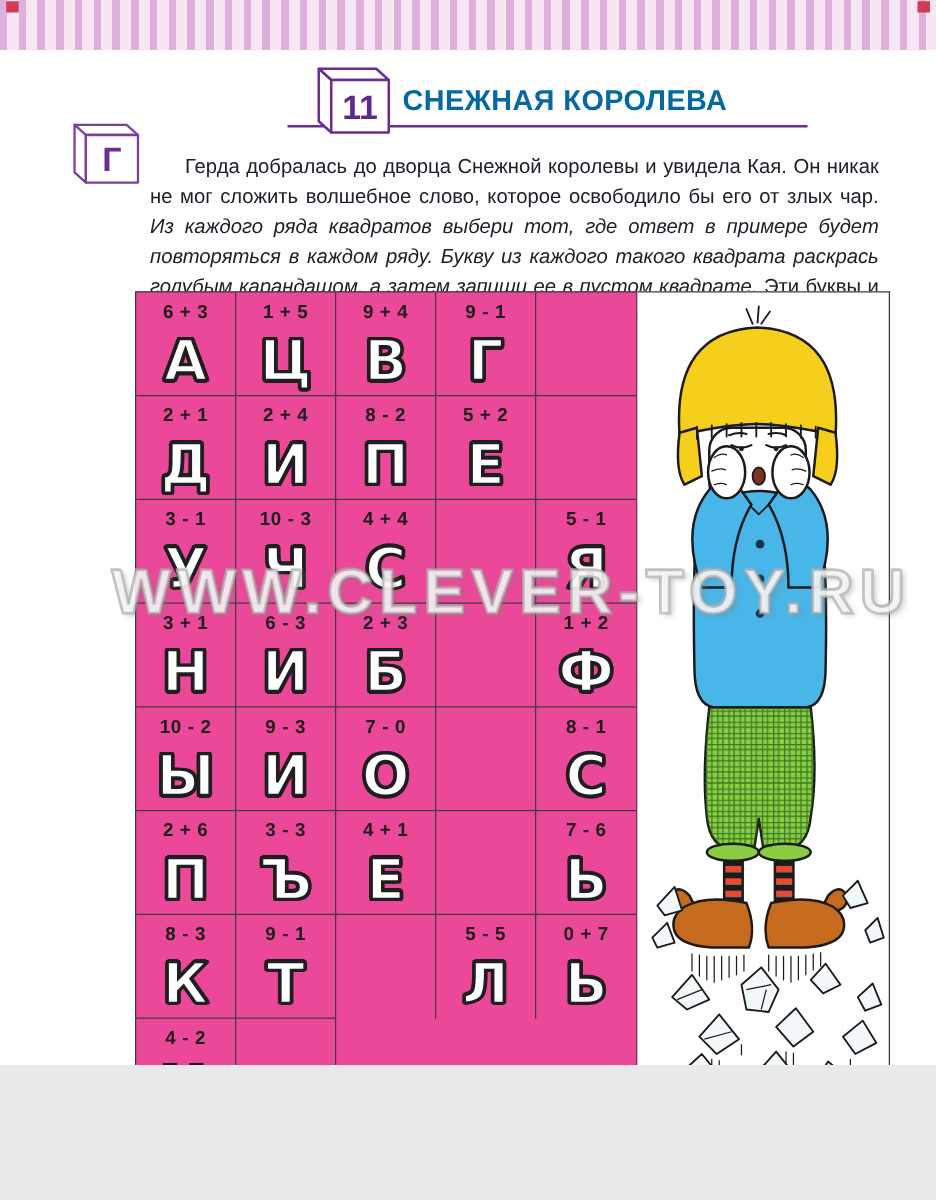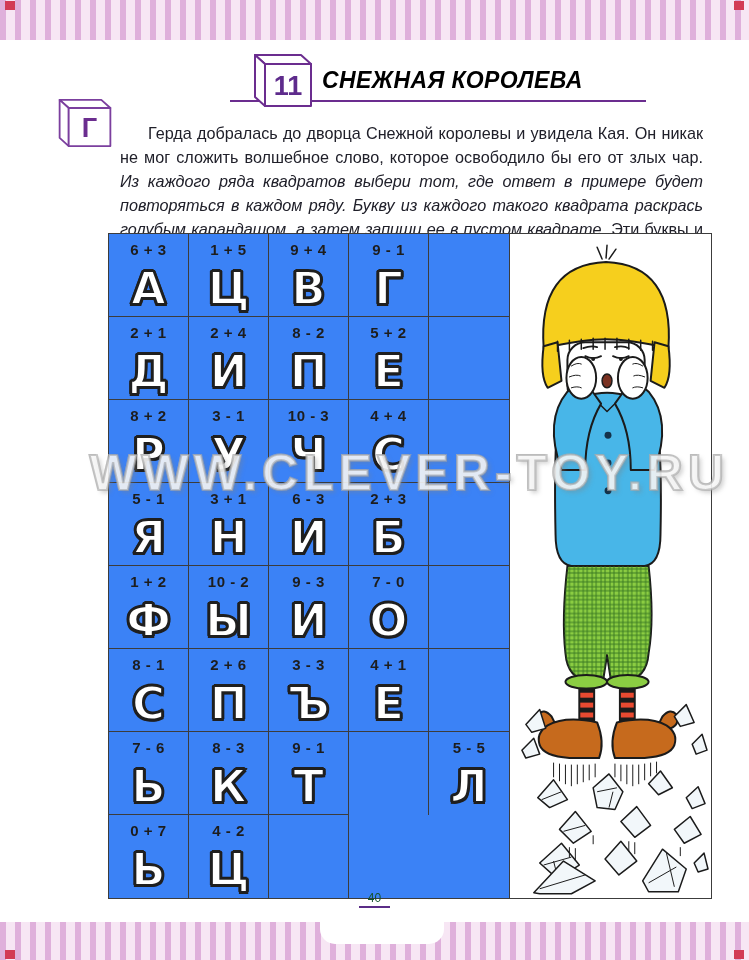--- a/index.html
+++ b/index.html
@@ -1,45 +1,45 @@
 <!DOCTYPE html>
 <html><head>
 <meta charset="utf-8">
 <style>
   html,body{margin:0;padding:0;background:#e9e9e9;}
-  .page{position:relative;width:749px;height:960px;background:#fff;overflow:hidden;
+  .page{position:relative;width:749px;height:852px;background:#fff;overflow:hidden;
         font-family:"Liberation Sans",sans-serif;}
 
   
   .stripe-band{position:absolute;left:0;right:0;
         background:repeating-linear-gradient(90deg,#dfb0db 0 6px,#f7e6f4 6px 15px);}
   .stripe-top{top:0;height:40px;}
   .stripe-bottom{top:922px;height:38px;}
   .corner-mark{position:absolute;width:10px;height:9px;background:#d23b55;}
   .cm-tl{left:5px;top:1px;} .cm-tr{left:734px;top:1px;}
   .cm-bl{left:5px;top:950px;} .cm-br{left:734px;top:950px;}
 
   
   .title-rule{position:absolute;left:230px;top:100px;width:416px;height:2px;background:#6b2d8f;}
   .cube{position:absolute;}
   .cube-big{left:251px;top:52px;width:64px;height:56px;}
   .cube-small{left:56px;top:97px;width:58px;height:51px;}
   .cube svg{display:block;width:100%;height:100%;}
   .page-title{position:absolute;left:322px;top:67px;font-size:23px;font-weight:700;
-        color:#000000;letter-spacing:.4px;white-space:nowrap;font-style:italic;}
+        color:#0369a1;letter-spacing:.4px;white-space:nowrap;}
 
   
   .intro-text{position:absolute;left:120px;top:105px;width:583px;font-size:16.2px;
         line-height:24px;text-align:justify;color:#20202a;text-indent:28px;}
   .intro-text .it{font-style:italic;}
 
   
   .ptable{position:absolute;left:108px;top:233px;display:grid;
         grid-template-columns:repeat(5,80px);grid-auto-rows:83px;
-        border:1px solid #3c3c3c;background:#3b82f6;}
+        border:1px solid #3c3c3c;background:#ec4899;}
   .cell{border-right:1px solid #3c3c3c;border-bottom:1px solid #3c3c3c;
         display:flex;flex-direction:column;align-items:stretch;overflow:hidden;}
   .cell:nth-child(5n){border-right:none;}
   .cell:nth-last-child(-n+5){border-bottom:none;justify-content:center;}
   .ex{height:22px;padding-top:4px;display:flex;align-items:center;justify-content:center;
         font-weight:700;font-size:15px;letter-spacing:.5px;color:#1d1d1d;}
   .letter{flex:1;display:flex;align-items:center;justify-content:center;
         font-family:"DejaVu Sans",sans-serif;font-weight:700;font-size:45px;color:#fff;
         -webkit-text-stroke:2px #1f1f1f;
         text-shadow:-1.5px -1.5px 0 #1f1f1f,1.5px -1.5px 0 #1f1f1f,
@@ -134,24 +134,20 @@
     <div class="cell">
         <div class="ex">8 - 2</div>
         <div class="letter">П</div>
       </div>
     <div class="cell">
         <div class="ex">5 + 2</div>
         <div class="letter">Е</div>
       </div>
     <div class="cell"></div>
 
-    <div class="cell">
-        <div class="ex">8 + 2</div>
-        <div class="letter">Р</div>
-      </div>
     <div class="cell">
         <div class="ex">3 - 1</div>
         <div class="letter">У</div>
       </div>
     <div class="cell">
         <div class="ex">10 - 3</div>
         <div class="letter">Ч</div>
       </div>
     <div class="cell">
         <div class="ex">4 + 4</div>

